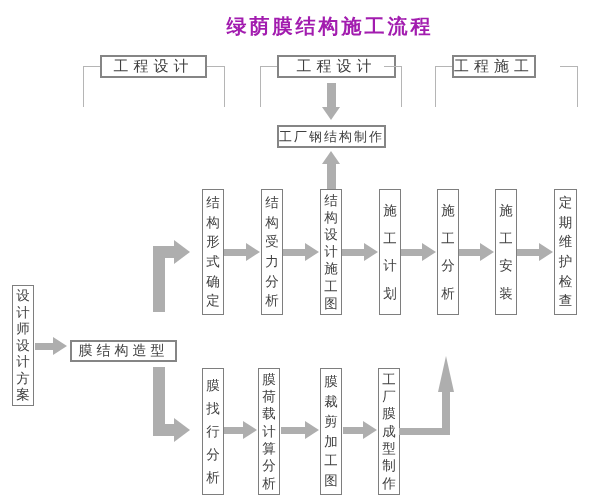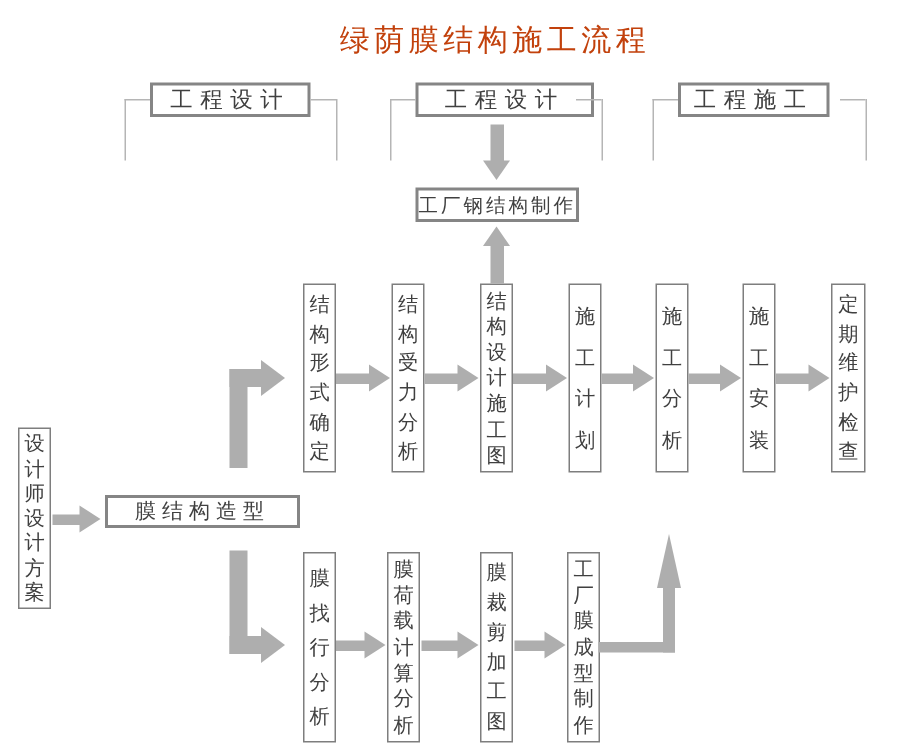--- a/index.html
+++ b/index.html
@@ -8,21 +8,21 @@
     --text:#404040;
     --bracket:#b5b5b5;
   }
   html,body{margin:0;padding:0;background:#ffffff;}
   #stage{
     position:relative;width:600px;height:500px;background:#ffffff;overflow:hidden;
     font-family:"Liberation Serif","DejaVu Serif",serif;color:var(--text);
   }
   .title{
     position:absolute;left:130px;top:13px;width:400px;text-align:center;
-    font-size:20px;letter-spacing:3px;color:#c2410c;white-space:nowrap;
+    font-size:20px;letter-spacing:3px;color:#a21caf;white-space:nowrap;font-weight:bold;
   }
   .hbox{
     position:absolute;box-sizing:border-box;border:2px solid #858585;background:#fff;
     display:flex;align-items:center;justify-content:center;white-space:nowrap;
   }
   .phase{height:23px;font-size:15px;letter-spacing:5px;}
   .small-h{font-size:13px;letter-spacing:2px;}
   .vbox{
     position:absolute;box-sizing:border-box;border:1.5px solid var(--border);background:#fff;
     display:flex;flex-direction:column;justify-content:space-evenly;align-items:center;
@@ -45,21 +45,21 @@
 </style>
 </head>
 <body>
 
 <div id="stage">
 
   <div class="title">绿荫膜结构施工流程</div>
 
   <div class="hbox phase" style="left:100px;top:55px;width:107px;">工程设计</div>
   <div class="hbox phase" style="left:277px;top:55px;width:119px;">工程设计</div>
-  <div class="hbox phase" style="left:452px;top:55px;width:101px;">工程施工</div>
+  <div class="hbox phase" style="left:452px;top:55px;width:84px;">工程施工</div>
 
   <div class="bline" style="left:83px;top:66px;width:17px;height:1px;"></div>
   <div class="bline" style="left:83px;top:66px;width:1px;height:41px;"></div>
   <div class="bline" style="left:207px;top:66px;width:17px;height:1px;"></div>
   <div class="bline" style="left:224px;top:66px;width:1px;height:41px;"></div>
 
   <div class="bline" style="left:260px;top:66px;width:17px;height:1px;"></div>
   <div class="bline" style="left:260px;top:66px;width:1px;height:41px;"></div>
   <div class="bline" style="left:384px;top:66px;width:17px;height:1px;"></div>
   <div class="bline" style="left:401px;top:66px;width:1px;height:41px;"></div>
@@ -162,21 +162,21 @@
       <div>计</div>
       <div>方</div>
       <div>案</div>
     </div>
 
   <div class="arrow-r" style="left:35px;top:337px;width:32px;">
       <i class="s"></i>
       <i class="h"></i>
     </div>
 
-  <div class="hbox" style="left:70px;top:330px;width:130px;height:22px;font-size:14px;letter-spacing:4px;">膜结构造型</div>
+  <div class="hbox" style="left:70px;top:340px;width:107px;height:22px;font-size:14px;letter-spacing:4px;">膜结构造型</div>
 
   <div class="bar" style="left:153px;top:246px;width:12px;height:66px;"></div>
   <div class="bar" style="left:153px;top:246px;width:21px;height:12px;"></div>
   <div class="tri-r" style="left:174px;top:240px;"></div>
 
   <div class="bar" style="left:153px;top:367px;width:12px;height:69px;"></div>
   <div class="bar" style="left:153px;top:424px;width:21px;height:12px;"></div>
   <div class="tri-r" style="left:174px;top:418px;"></div>
 
   <div class="vbox vtext" style="left:202px;top:368px;width:22px;height:127px;">

